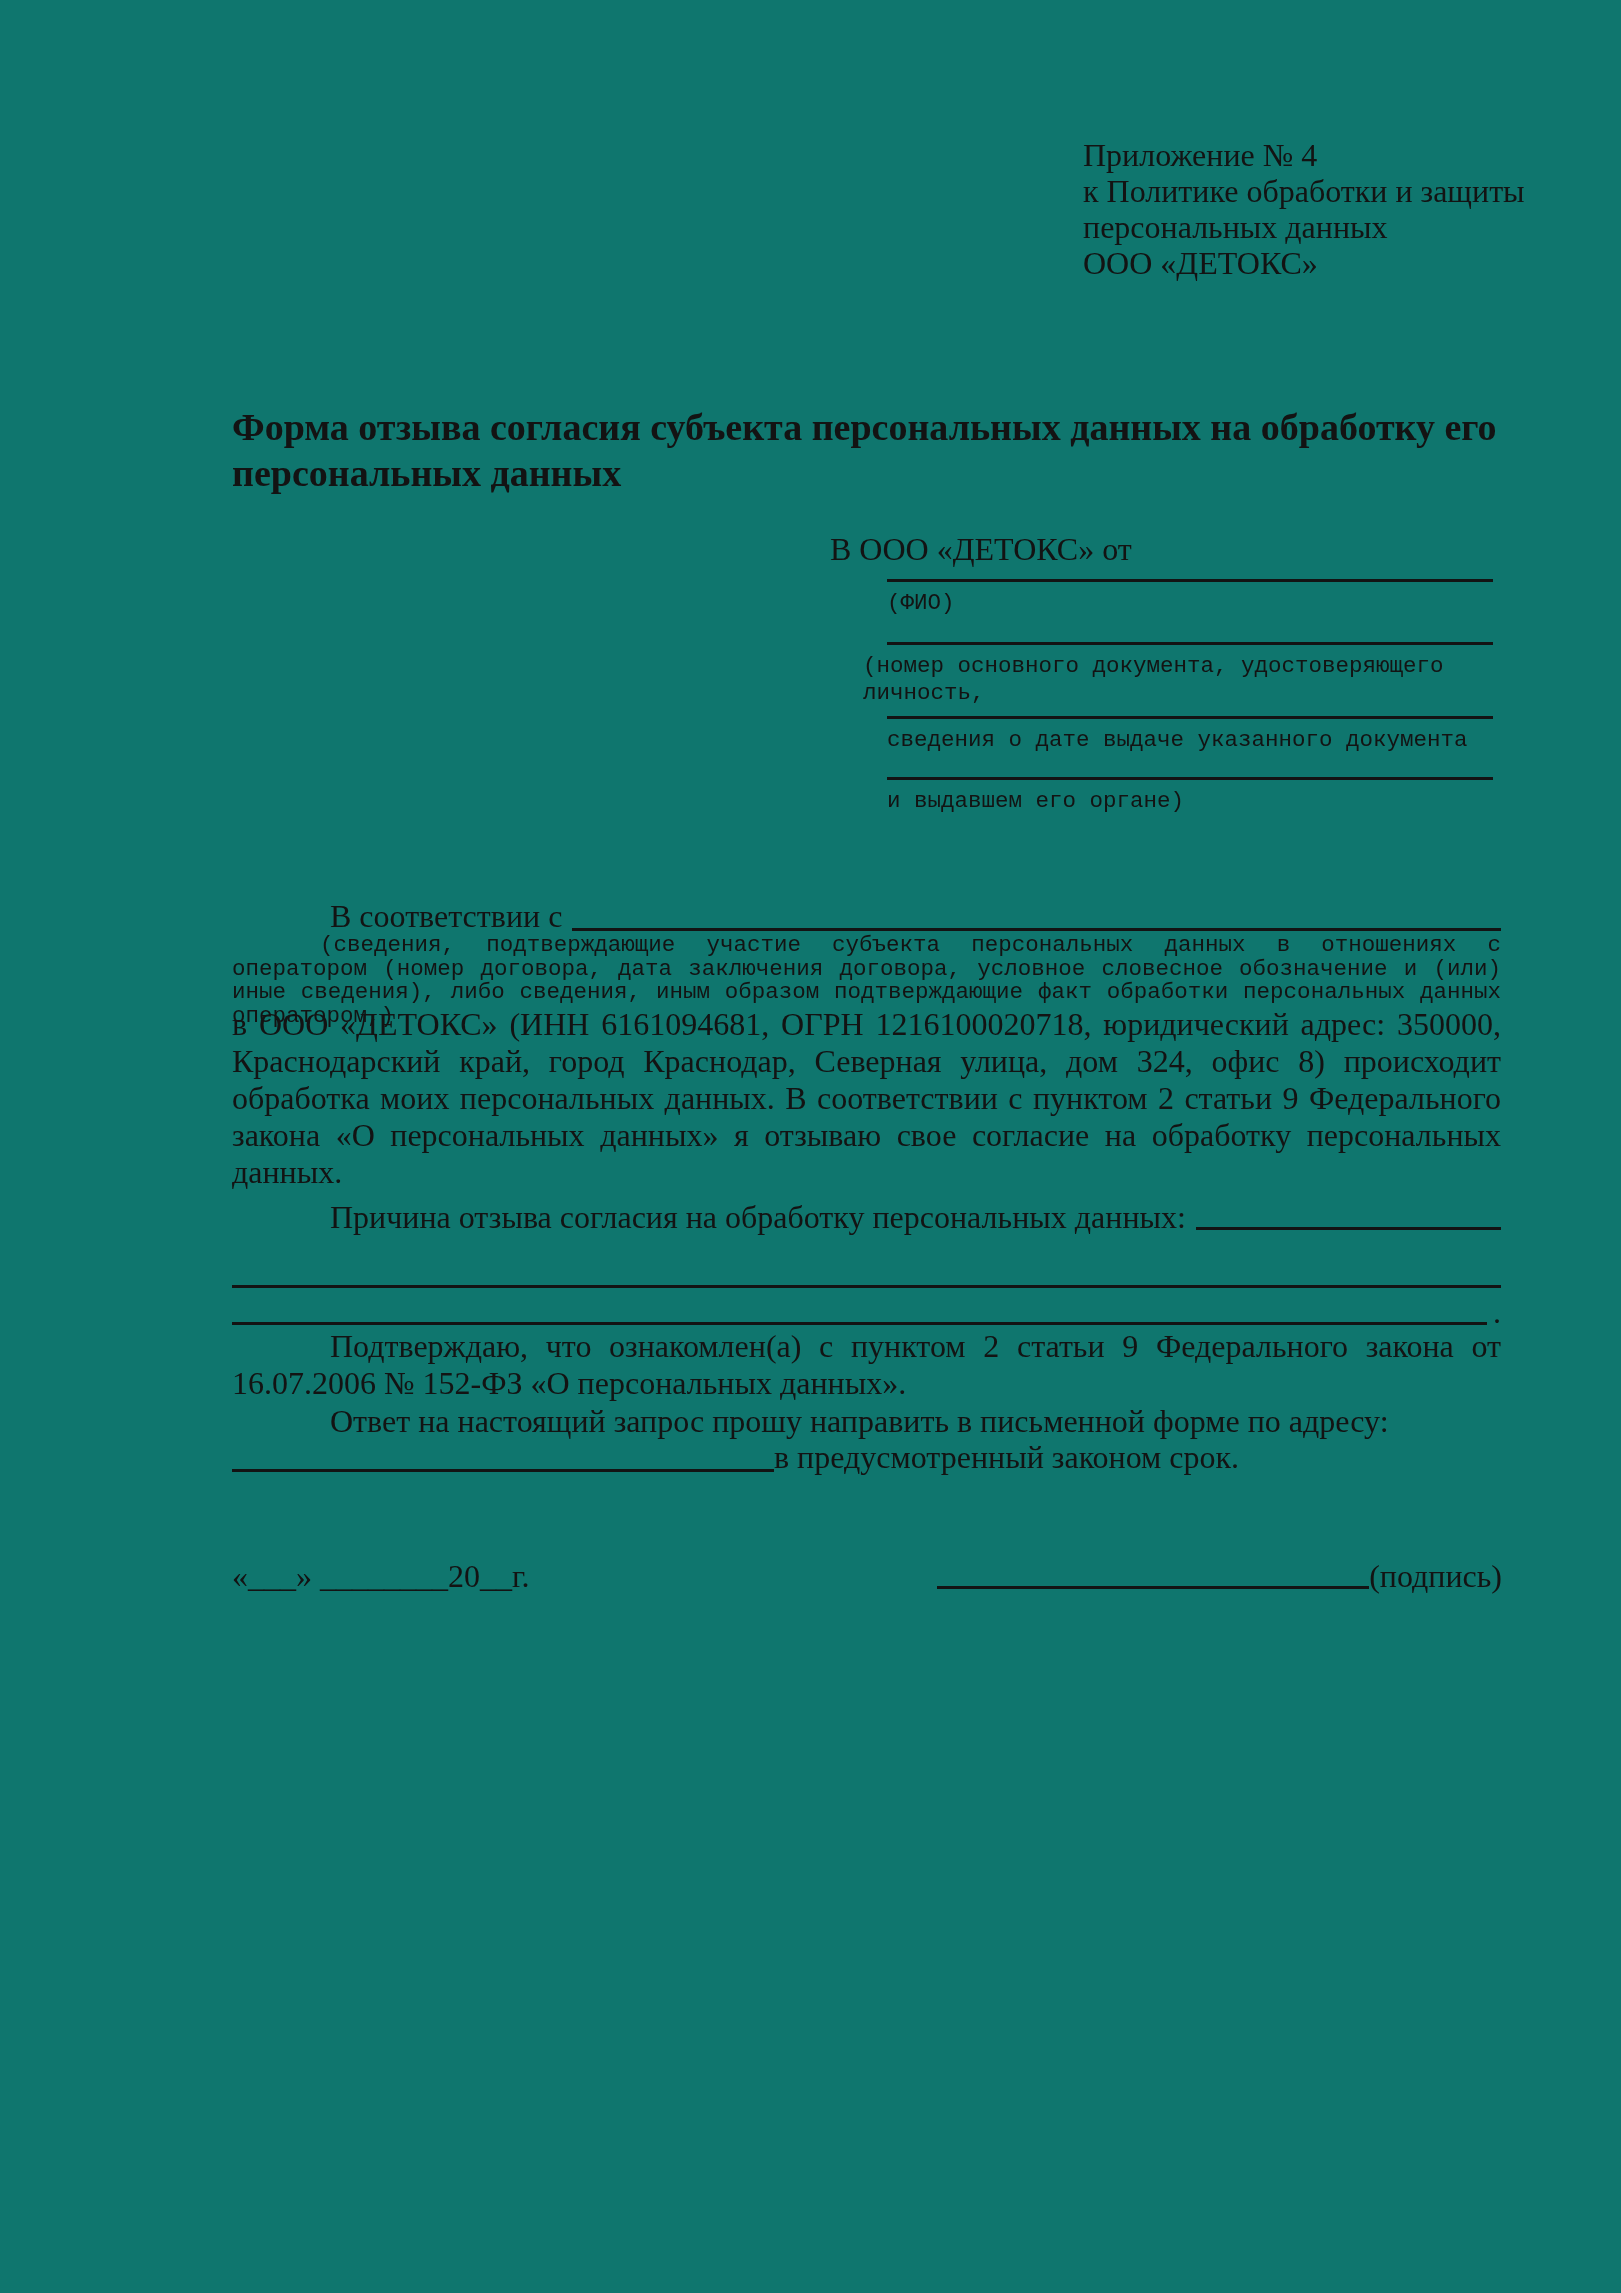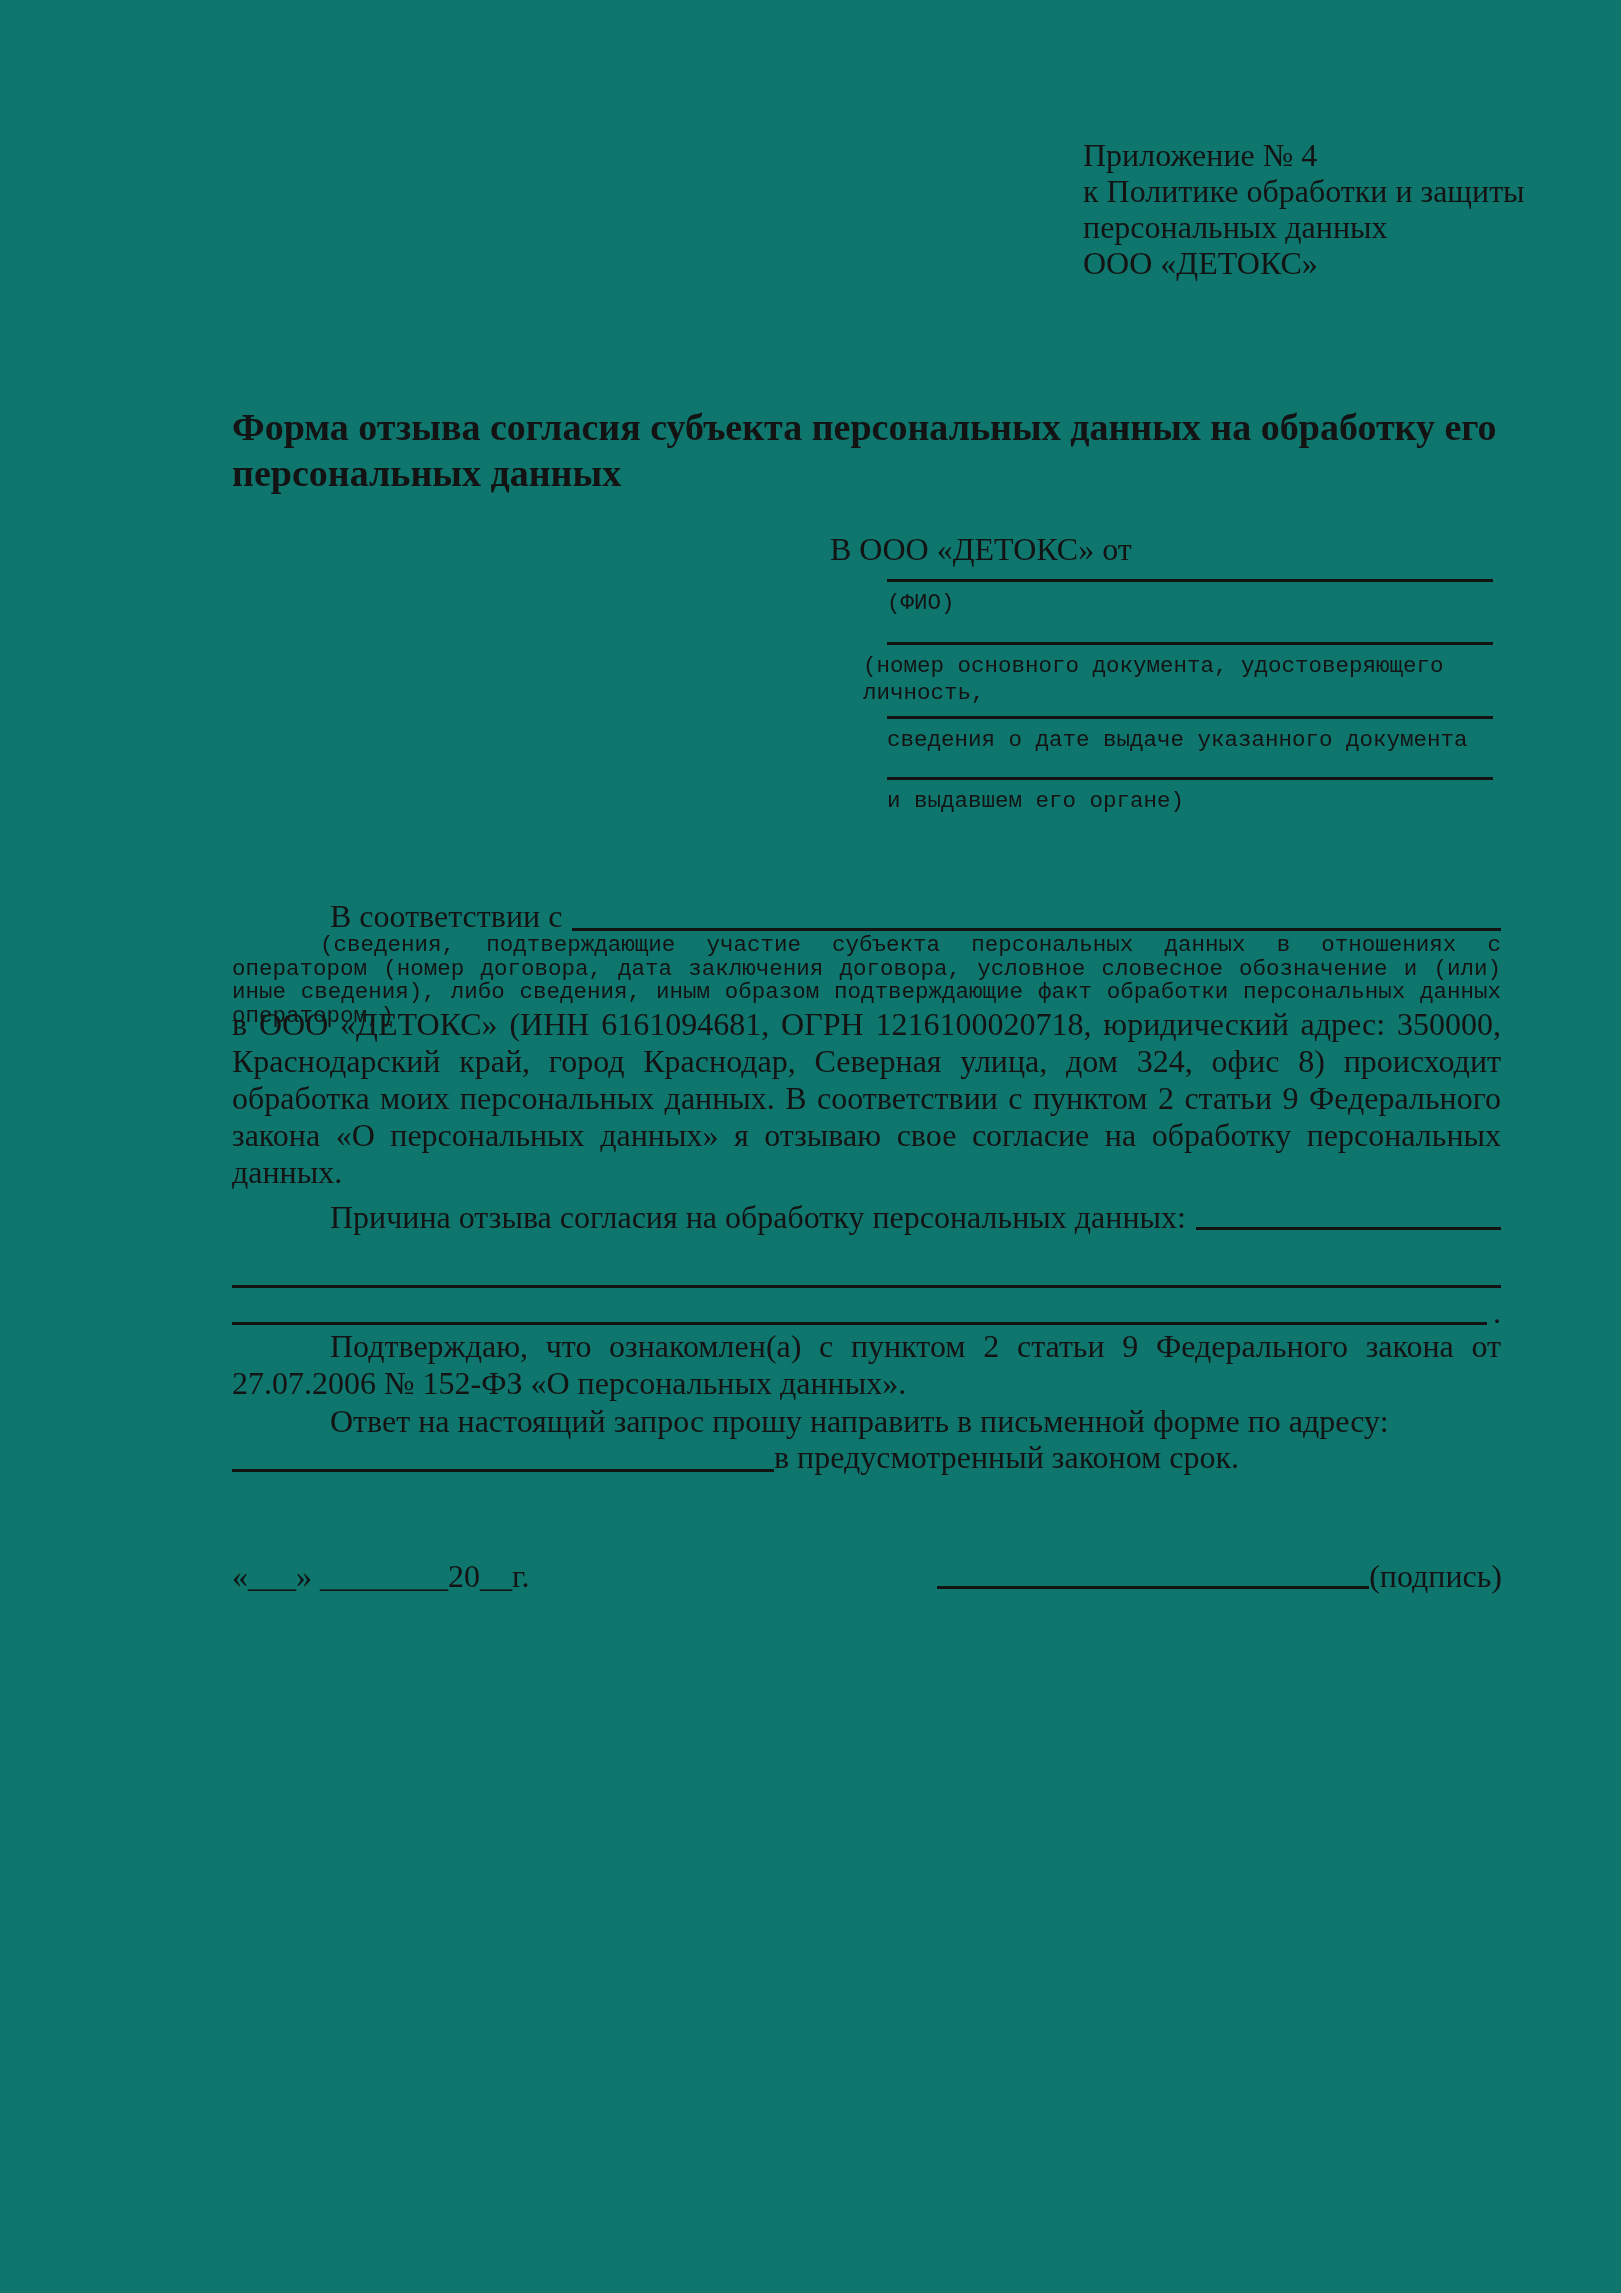--- a/index.html
+++ b/index.html
@@ -62,21 +62,21 @@
     <span style="padding-left:98px;">Причина отзыва согласия на обработку персональных данных:</span>
     <span class="fill" style="flex:1; margin-left:9.8px; margin-bottom:5.9px;"></span>
   </div>
 
   <div class="abs rule" style="left:232px; top:1285px; width:1269px;"></div>
   <div class="abs body-text flexrow" style="left:232px; top:1294px; width:1269px;">
     <span class="fill" style="flex:1; margin-bottom:5.9px; margin-right:5.9px;"></span>
     <span>.</span>
   </div>
 
-  <div class="abs body-text justify" style="left:232px; top:1328px; width:1269px; text-indent:98px;">Подтверждаю, что ознакомлен(а) с пунктом 2 статьи 9 Федерального закона от 27.07.2006 № 152-ФЗ «О персональных данных».</div>
+  <div class="abs body-text justify" style="left:232px; top:1328px; width:1269px; text-indent:98px;">Подтверждаю, что ознакомлен(а) с пунктом 2 статьи 9 Федерального закона от 16.07.2006 № 152-ФЗ «О персональных данных».</div>
 
   <div class="abs body-text justify" style="left:232px; top:1403px; width:1269px; text-indent:98px;">Ответ на настоящий запрос прошу направить в письменной форме по адресу:</div>
 
   <div class="abs body-text flexrow" style="left:232px; top:1439px; width:1269px;">
     <span class="fill" style="width:542px; margin-bottom:3.9px;"></span>
     <span>в предусмотренный законом срок.</span>
   </div>
 
   <div class="abs body-text" style="left:232px; top:1558px;">«___» ________20__г.</div>
 

